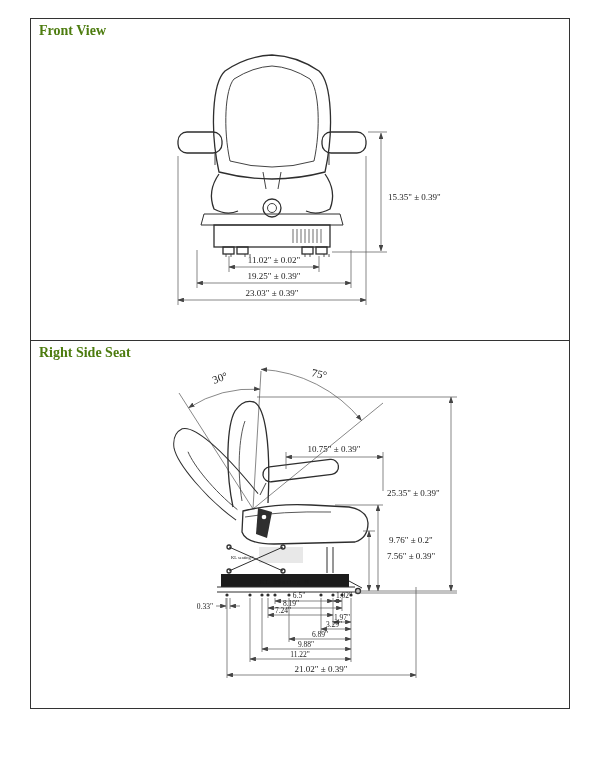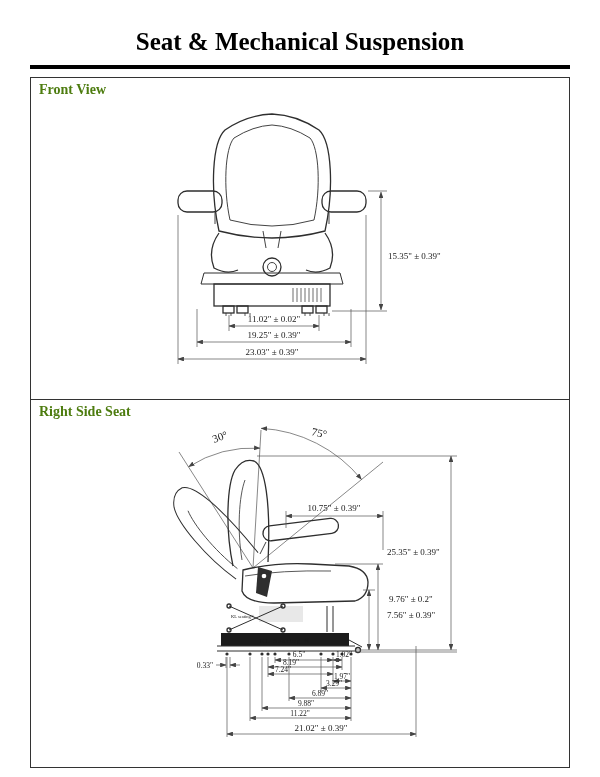--- a/index.html
+++ b/index.html
@@ -12,21 +12,20 @@
   text{font-family:"Liberation Serif",serif;fill:#1a1a1a;}
   .dim-label{font-size:9px;}
   .dim-small{font-size:7.5px;}
   .angle-label{font-size:11px;}
 </style>
 </head>
 <body>
 
 <div class="page">
 
-  <div class="title">Seat &amp; Mechanical Suspension</div>
 
   <div class="panel" style="height:323px;">
     <div class="panel-label">Front View</div>
     <svg width="537" height="320" viewBox="0 0 537 320">
       <defs>
         <marker id="fvA" viewBox="0 0 8 6" refX="7.5" refY="3" markerWidth="9" markerHeight="7" orient="auto-start-reverse">
           <path d="M0,0 L8,3 L0,6 Z" fill="#444"></path>
         </marker>
       </defs>
 

